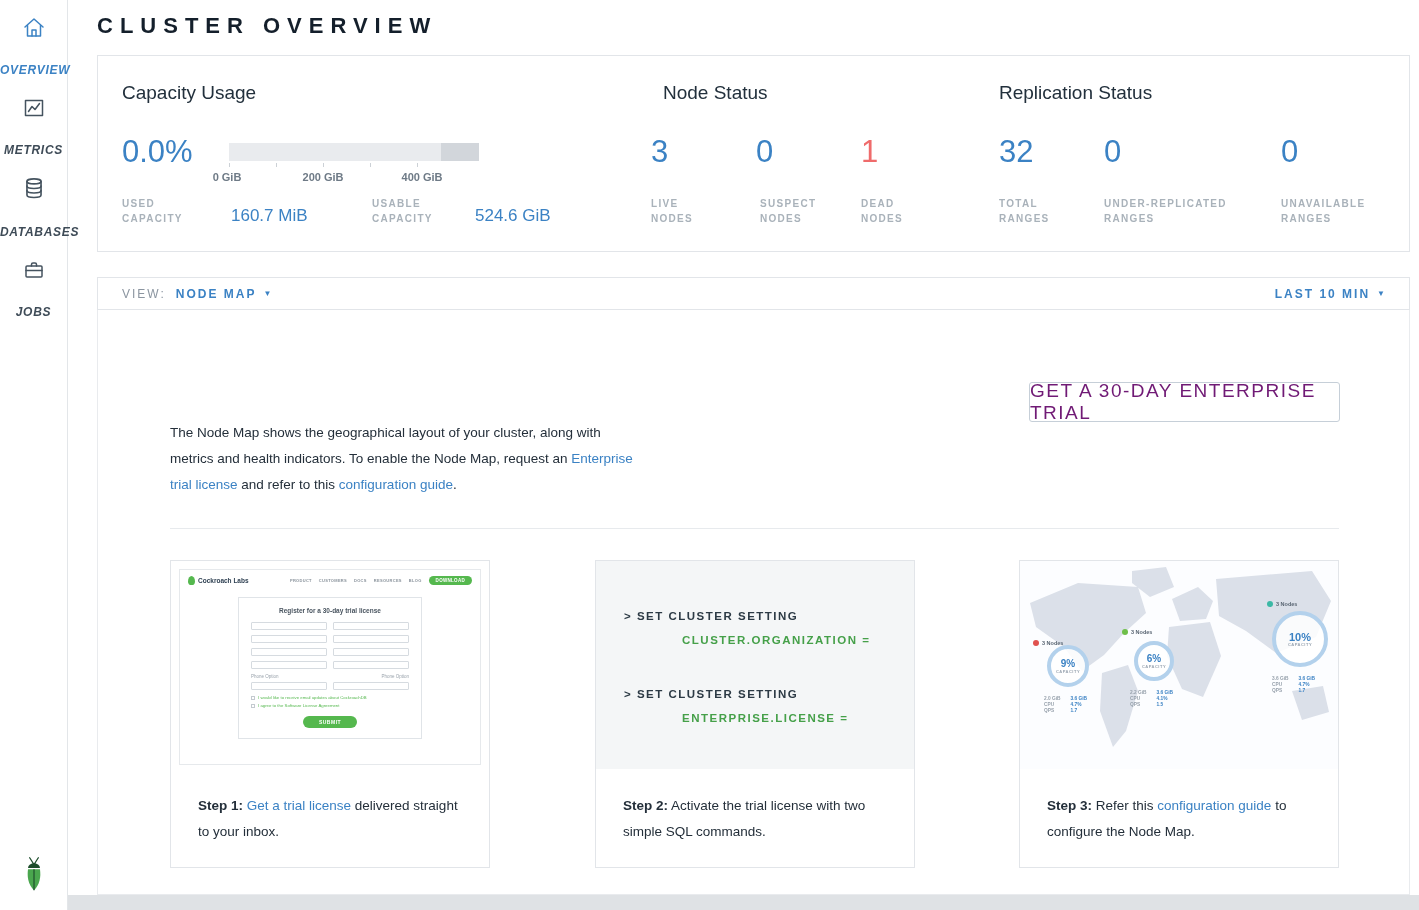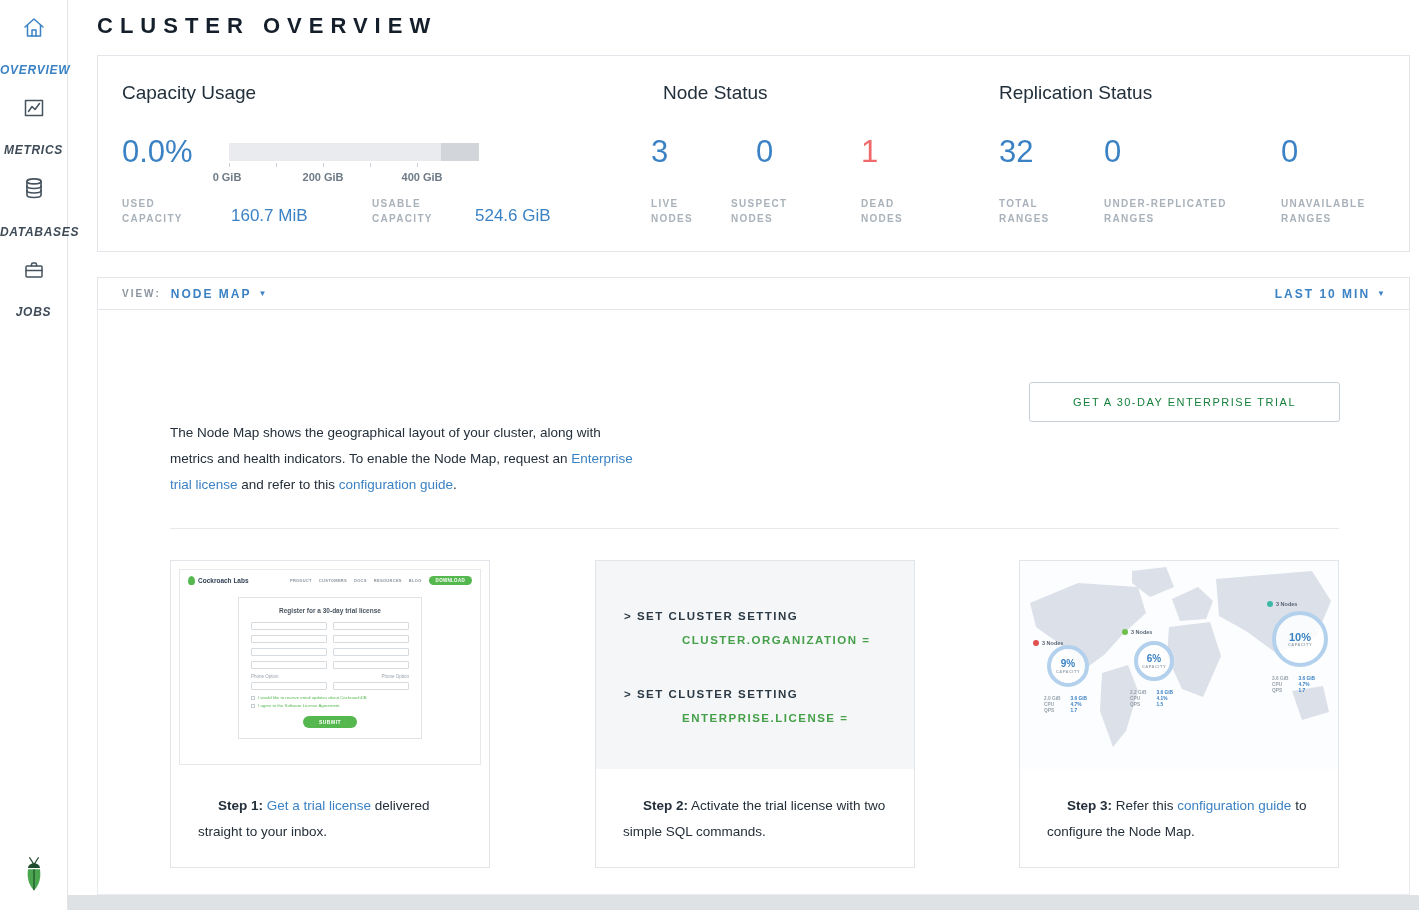--- a/index.html
+++ b/index.html
@@ -29,43 +29,43 @@
 
   .bar-wrap { position:absolute; left:131px; top:87px; width:250px; }
   .bar { position:relative; width:250px; height:18px; background:#e9ebee; }
   .bar-dark { position:absolute; right:0; top:0; width:38px; height:18px; background:#d2d6db; }
   .tickmark { position:absolute; top:20px; width:1px; height:4px; background:#ccd1d6; }
   .tick-label { position:absolute; top:28px; width:60px; text-align:center; font-size:11px; color:#6e7a86;font-weight:bold; }
 
   
   .viewbar { position:absolute; left:29px; top:277px; width:1313px; height:33px; background:#fff; border:1px solid #e2e5e9; display:flex; align-items:center; }
   .vb-left { display:flex; align-items:center; padding-left:24px; cursor:pointer; }
-  .vb-label { font-size:10px; letter-spacing:2px; color:#8b95a0; font-weight:700; }
+  .vb-label { font-size:12px; letter-spacing:2px; color:#8b95a0; font-weight:400; }
   .vb-value { margin-left:10px; font-size:12px; letter-spacing:2px; color:#3b82c4; font-weight:700; }
   .caret { margin-left:7px; font-size:8px; color:#3b82c4; }
   .vb-center { position:absolute; left:0; right:0; text-align:center; pointer-events:none; }
   .vb-center-inner { display:inline-flex; align-items:center; pointer-events:auto; }
   .vb-cluster { margin-left:6px; font-size:13px; letter-spacing:1.5px; color:#2a3744; font-weight:500; }
   .vb-right { margin-left:auto; display:flex; align-items:center; padding-right:24px; cursor:pointer; }
   .vb-time { font-size:12px; letter-spacing:2px; color:#3b82c4; font-weight:700; }
 
   
   .panel { position:absolute; left:29px; top:310px; width:1313px; height:585px; background:#fff; border:1px solid #e9ebee; border-top:none; }
   .panel-heading { position:absolute; left:72px; top:66px; font-size:23px; font-weight:600; color:#1d2833; }
   .panel-para { position:absolute; left:72px; top:110px; width:472px; font-size:13.5px; line-height:26px; color:#242f3a; }
   .link { color:#3b82c4; cursor:pointer; text-decoration:none; }
-  .trial-btn { position:absolute; left:931px; top:72px; width:311px; height:40px; background:#fff; border:1px solid #c6cfd8; border-radius:3px; color:#15803d; font-size:11px; letter-spacing:1.5px; display:flex; align-items:center; justify-content:center; cursor:pointer; font-weight:500; }
+  .trial-btn { position:absolute; left:931px; top:72px; width:311px; height:40px; background:#fff; border:1px solid #c6cfd8; border-radius:3px; color:#701a75; font-size:19px; letter-spacing:1.5px; display:flex; align-items:center; justify-content:center; cursor:pointer; font-weight:500; }
   .panel-divider { position:absolute; left:72px; top:218px; width:1169px; height:1px; background:#e7eaed; }
 
   .step-card { position:absolute; top:250px; width:320px; height:308px; background:#fff; border:1px solid #e2e5e9; }
   .step-card.c1 { left:72px; }
   .step-card.c2 { left:497px; }
   .step-card.c3 { left:921px; }
   .card-caption { position:absolute; left:27px; right:20px; top:232px; font-size:13.5px; line-height:26px; color:#242f3a; }
-  .card-caption b { font-weight:700;margin-left:20px; }
+  .card-caption b { font-weight:700; }
 
   
   .mini-wrap { padding:8px; }
   .mini { position:relative; height:196px; border:1px solid #e6e9ec; overflow:hidden; background:#fff; }
   .mini-header { display:flex; align-items:center; padding:6px 8px; }
   .mini-logo { width:7px; height:9px; background:#55b84e; border-radius:50% 50% 50% 50%/60% 60% 40% 40%; margin-right:3px; }
   .mini-brand { font-size:6.5px; font-weight:700; color:#2c3e50; }
   .mini-nav { margin-left:auto; display:flex; align-items:center; gap:7px; }
   .mini-nav span { font-size:4px; letter-spacing:.3px; color:#8a939c; font-weight:700; }
   .mini-download { background:#55b84e; color:#fff !important; font-size:4.5px !important; padding:2px 7px; border-radius:7px; }
@@ -187,21 +187,21 @@
         <span>USABLE</span><br><span>CAPACITY</span>
       </div>
       <div class="cap-value" style="left:377px;">524.6 GiB</div>
 
       <h2 class="sec-title" style="left:553px;margin-left:12px;">Node Status</h2>
       <div class="big" style="left:553px;">3</div>
       <div class="tiny-label" style="left:553px;">
         <span>LIVE</span><br><span>NODES</span>
       </div>
       <div class="big" style="left:658px;">0</div>
-      <div class="tiny-label" style="left:633px;">
+      <div class="tiny-label" style="left:662px;">
         <span>SUSPECT</span><br><span>NODES</span>
       </div>
       <div class="big red" style="left:763px;">1</div>
       <div class="tiny-label" style="left:763px;">
         <span>DEAD</span><br><span>NODES</span>
       </div>
 
       <h2 class="sec-title" style="left:901px;">Replication Status</h2>
       <div class="big" style="left:901px;">32</div>
       <div class="tiny-label" style="left:901px;">

